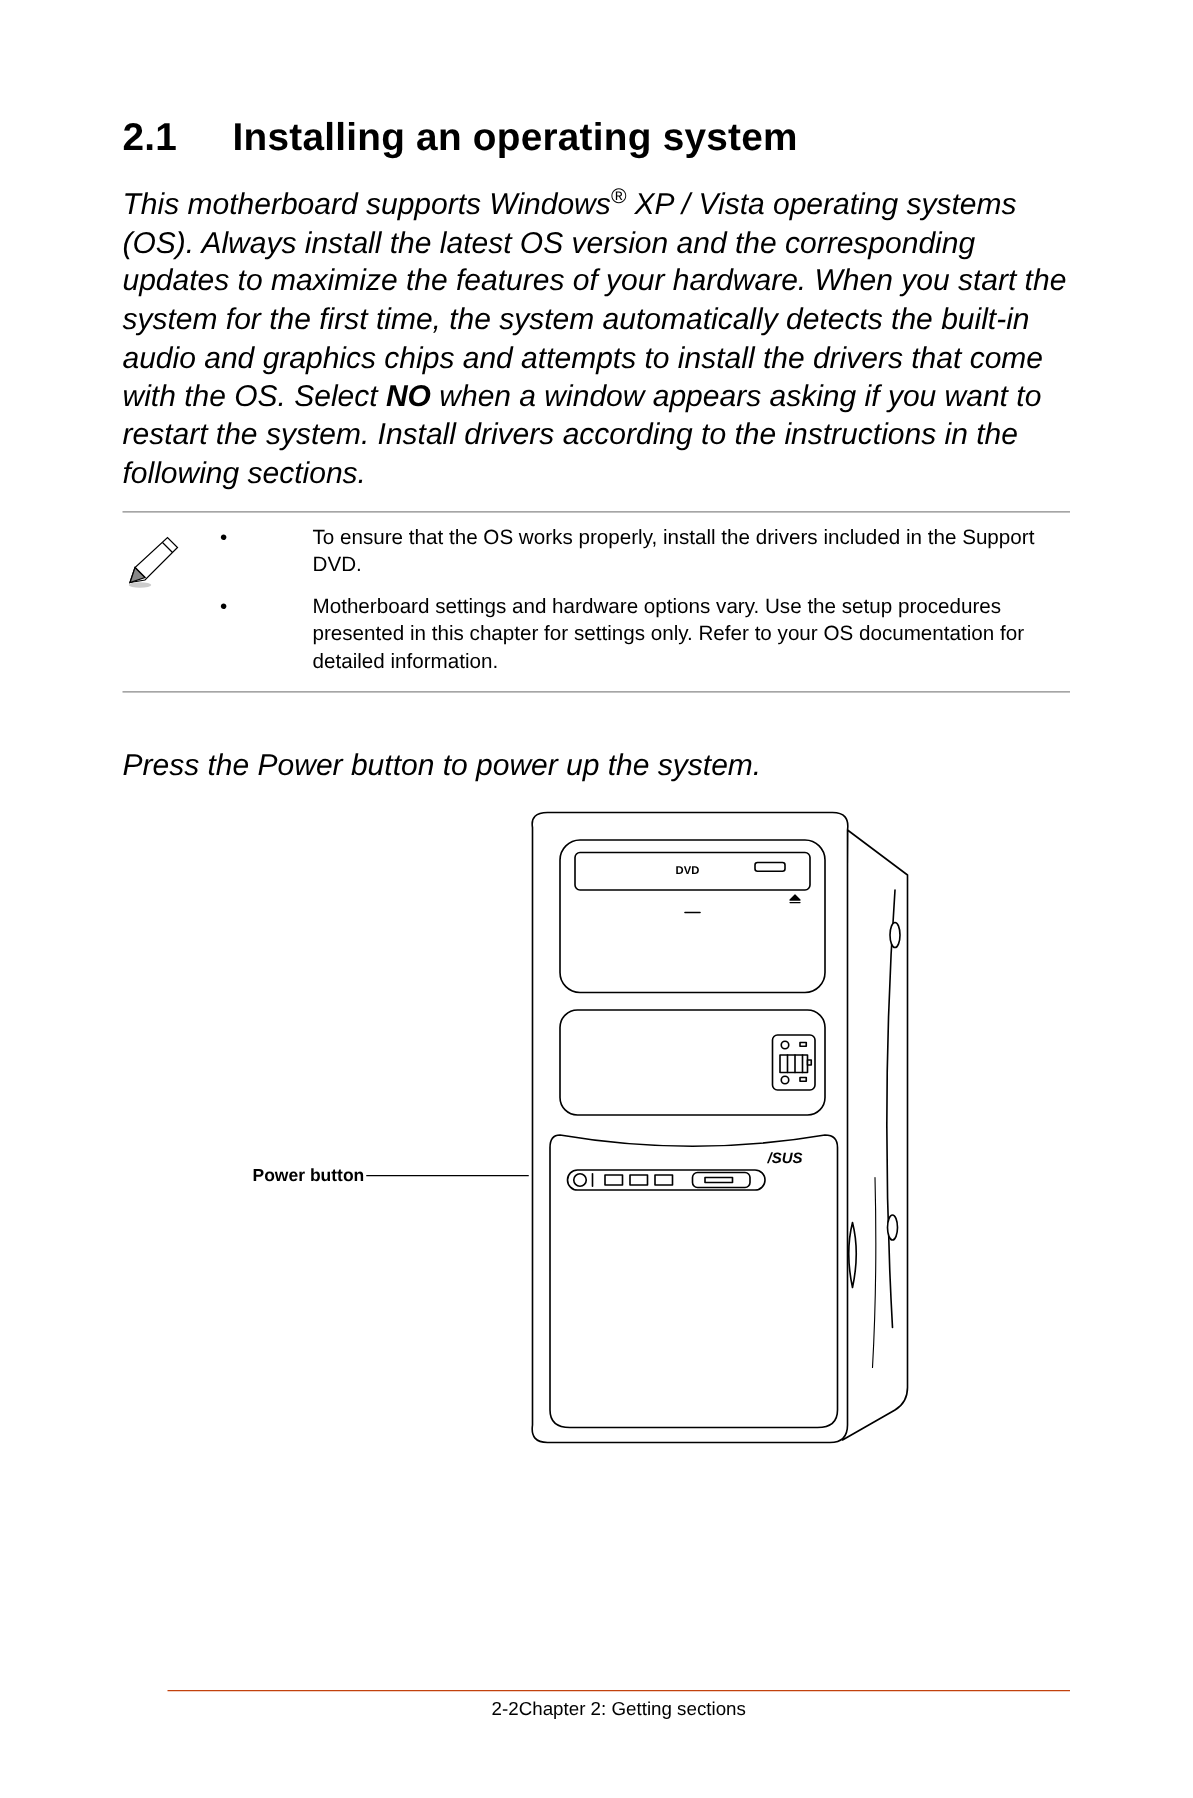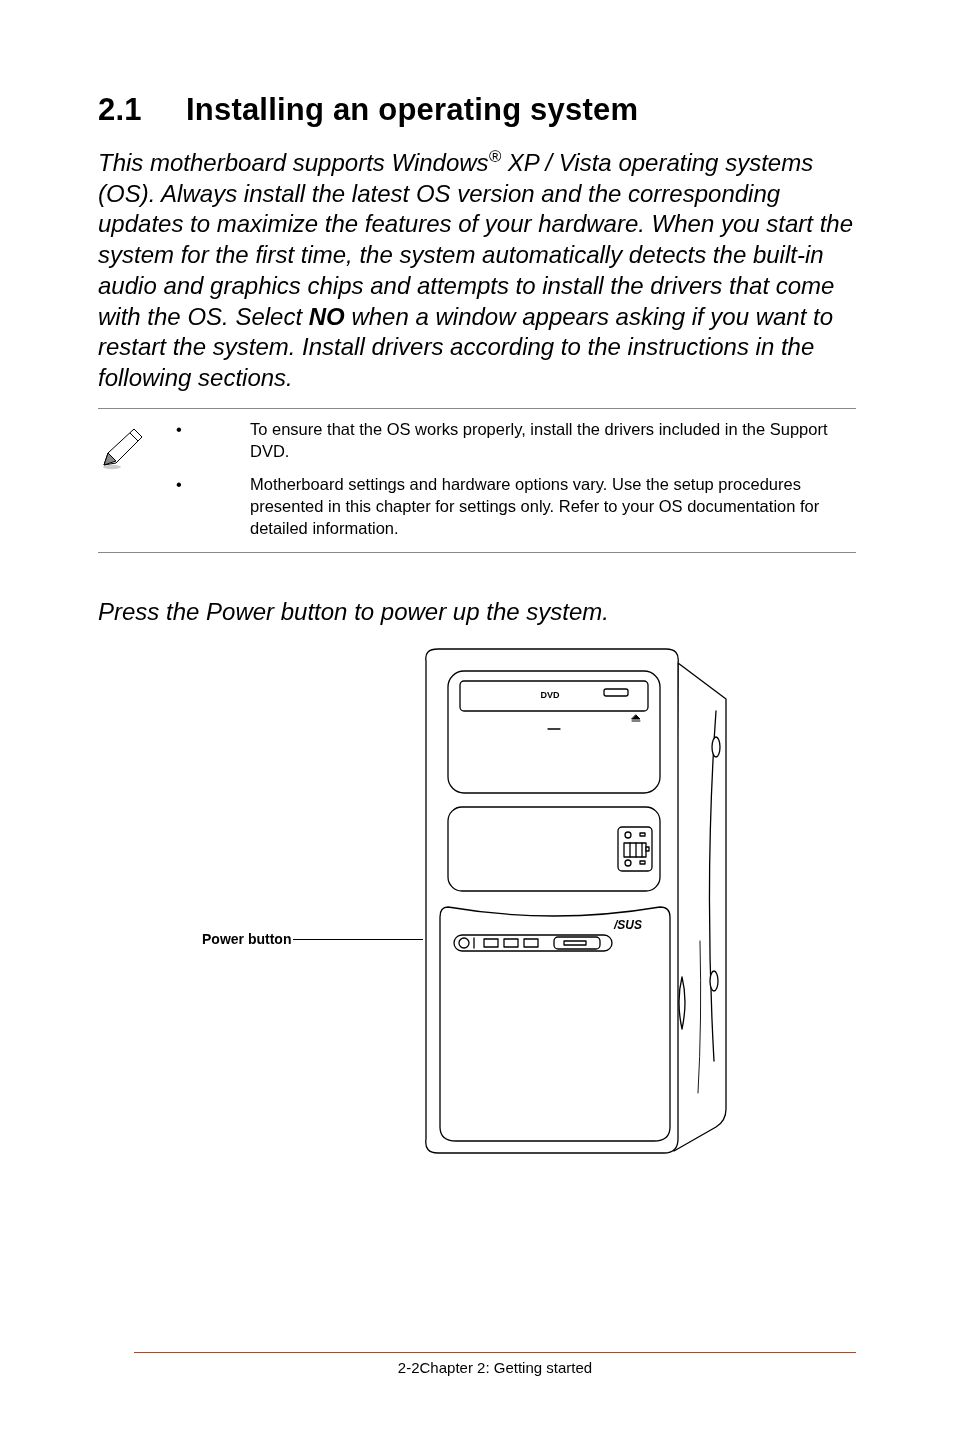--- a/index.html
+++ b/index.html
@@ -208,14 +208,14 @@
         </g>
 
       </g>
     </svg>
   </div>
 
 </div>
 
 <div class="footer">
   <span>2-2</span>
-  <span>Chapter 2: Getting started</span>
+  <span>Chapter 2: Getting sections</span>
 </div>
 
 </body></html>

